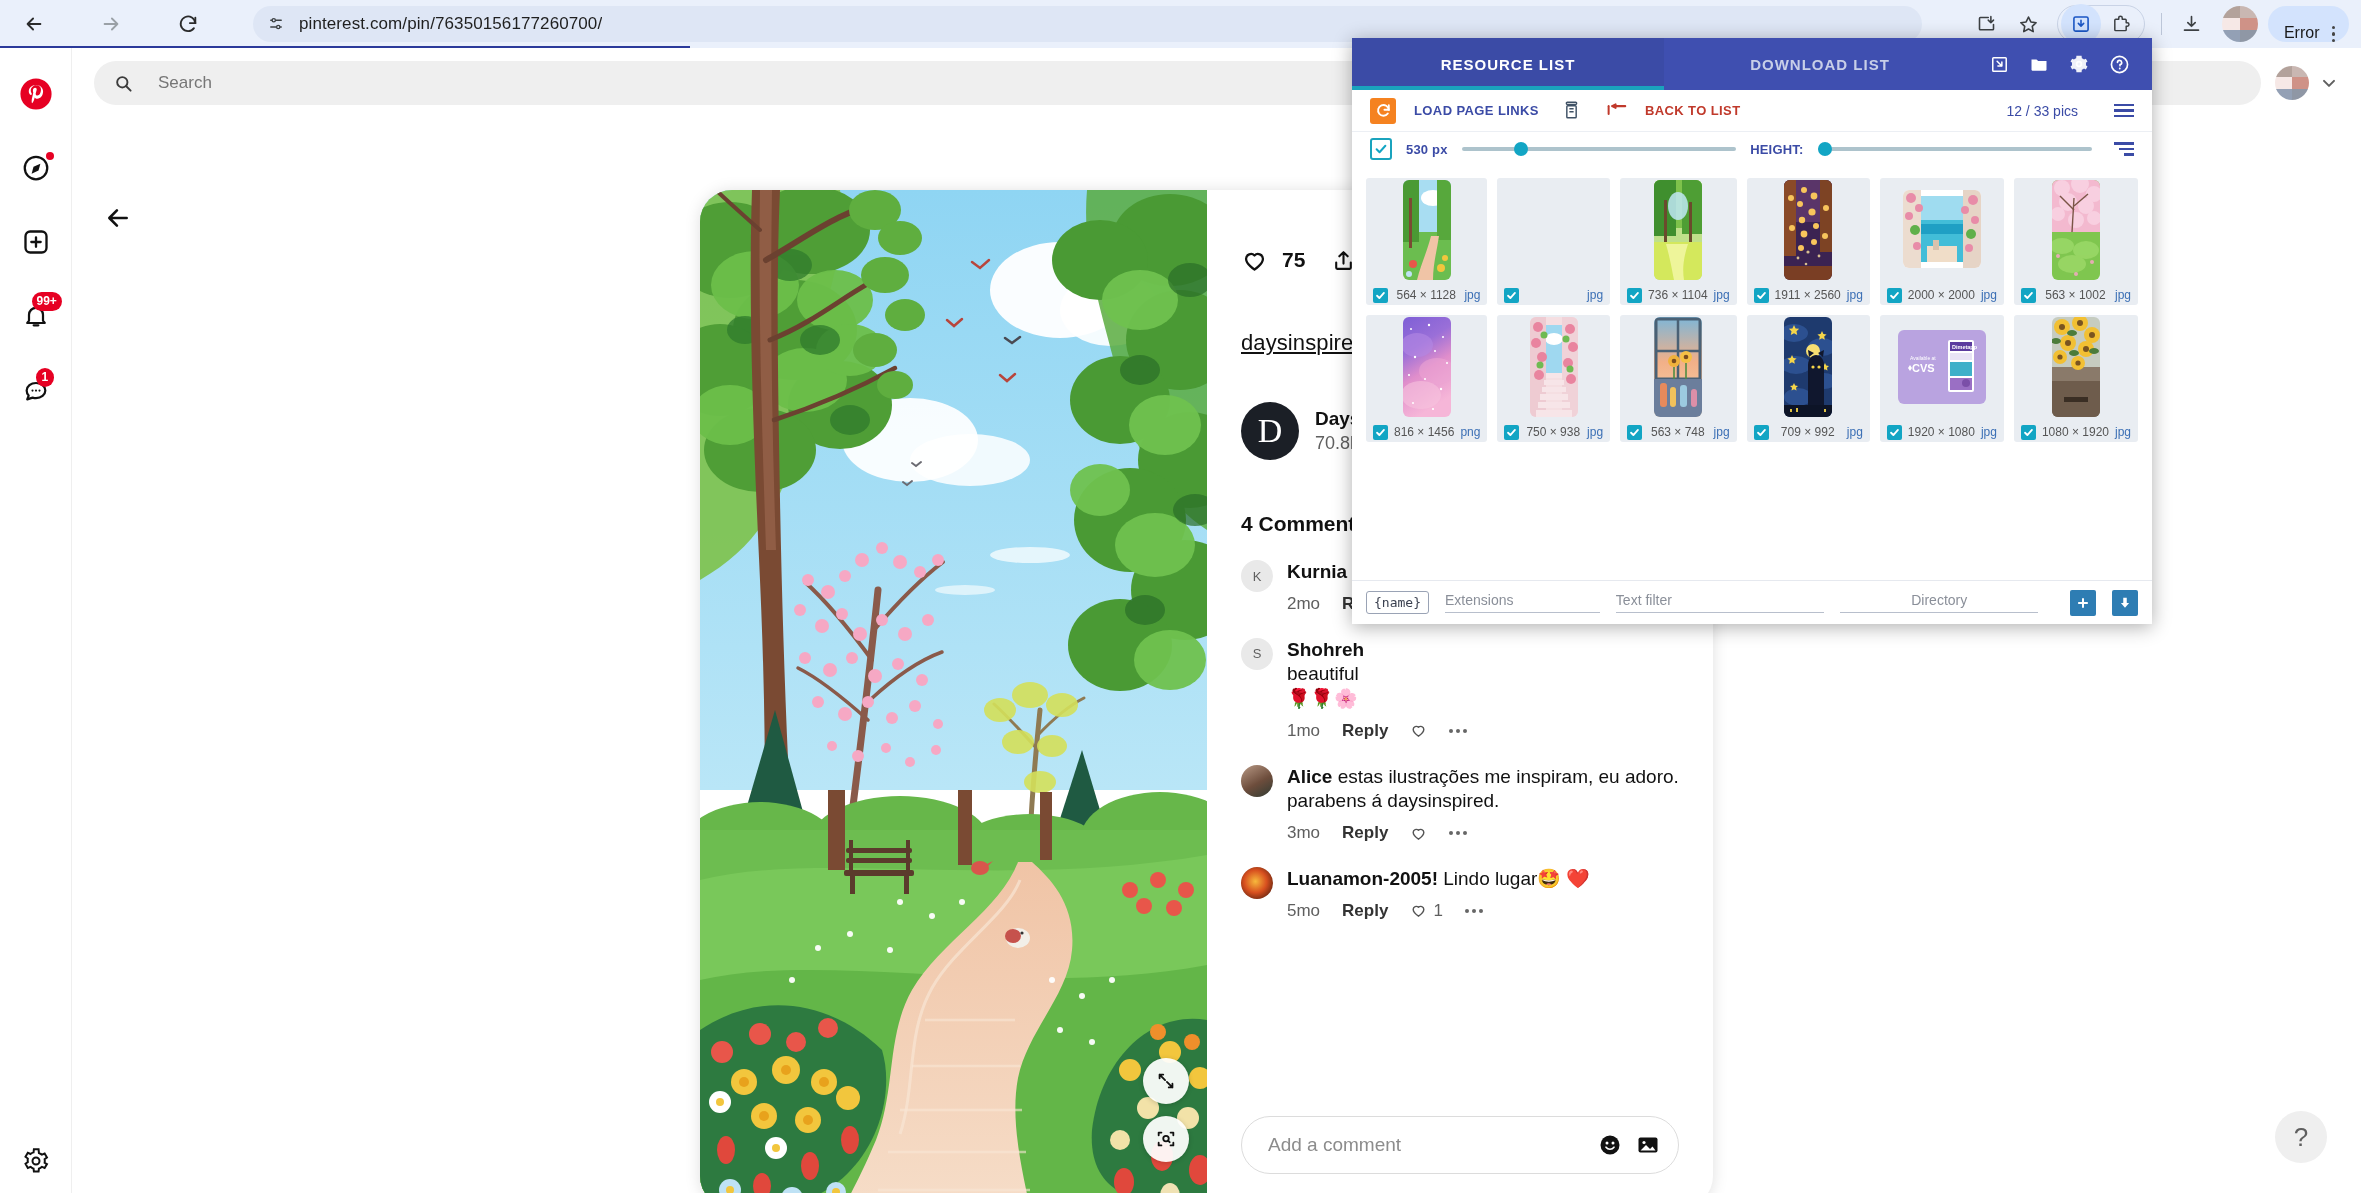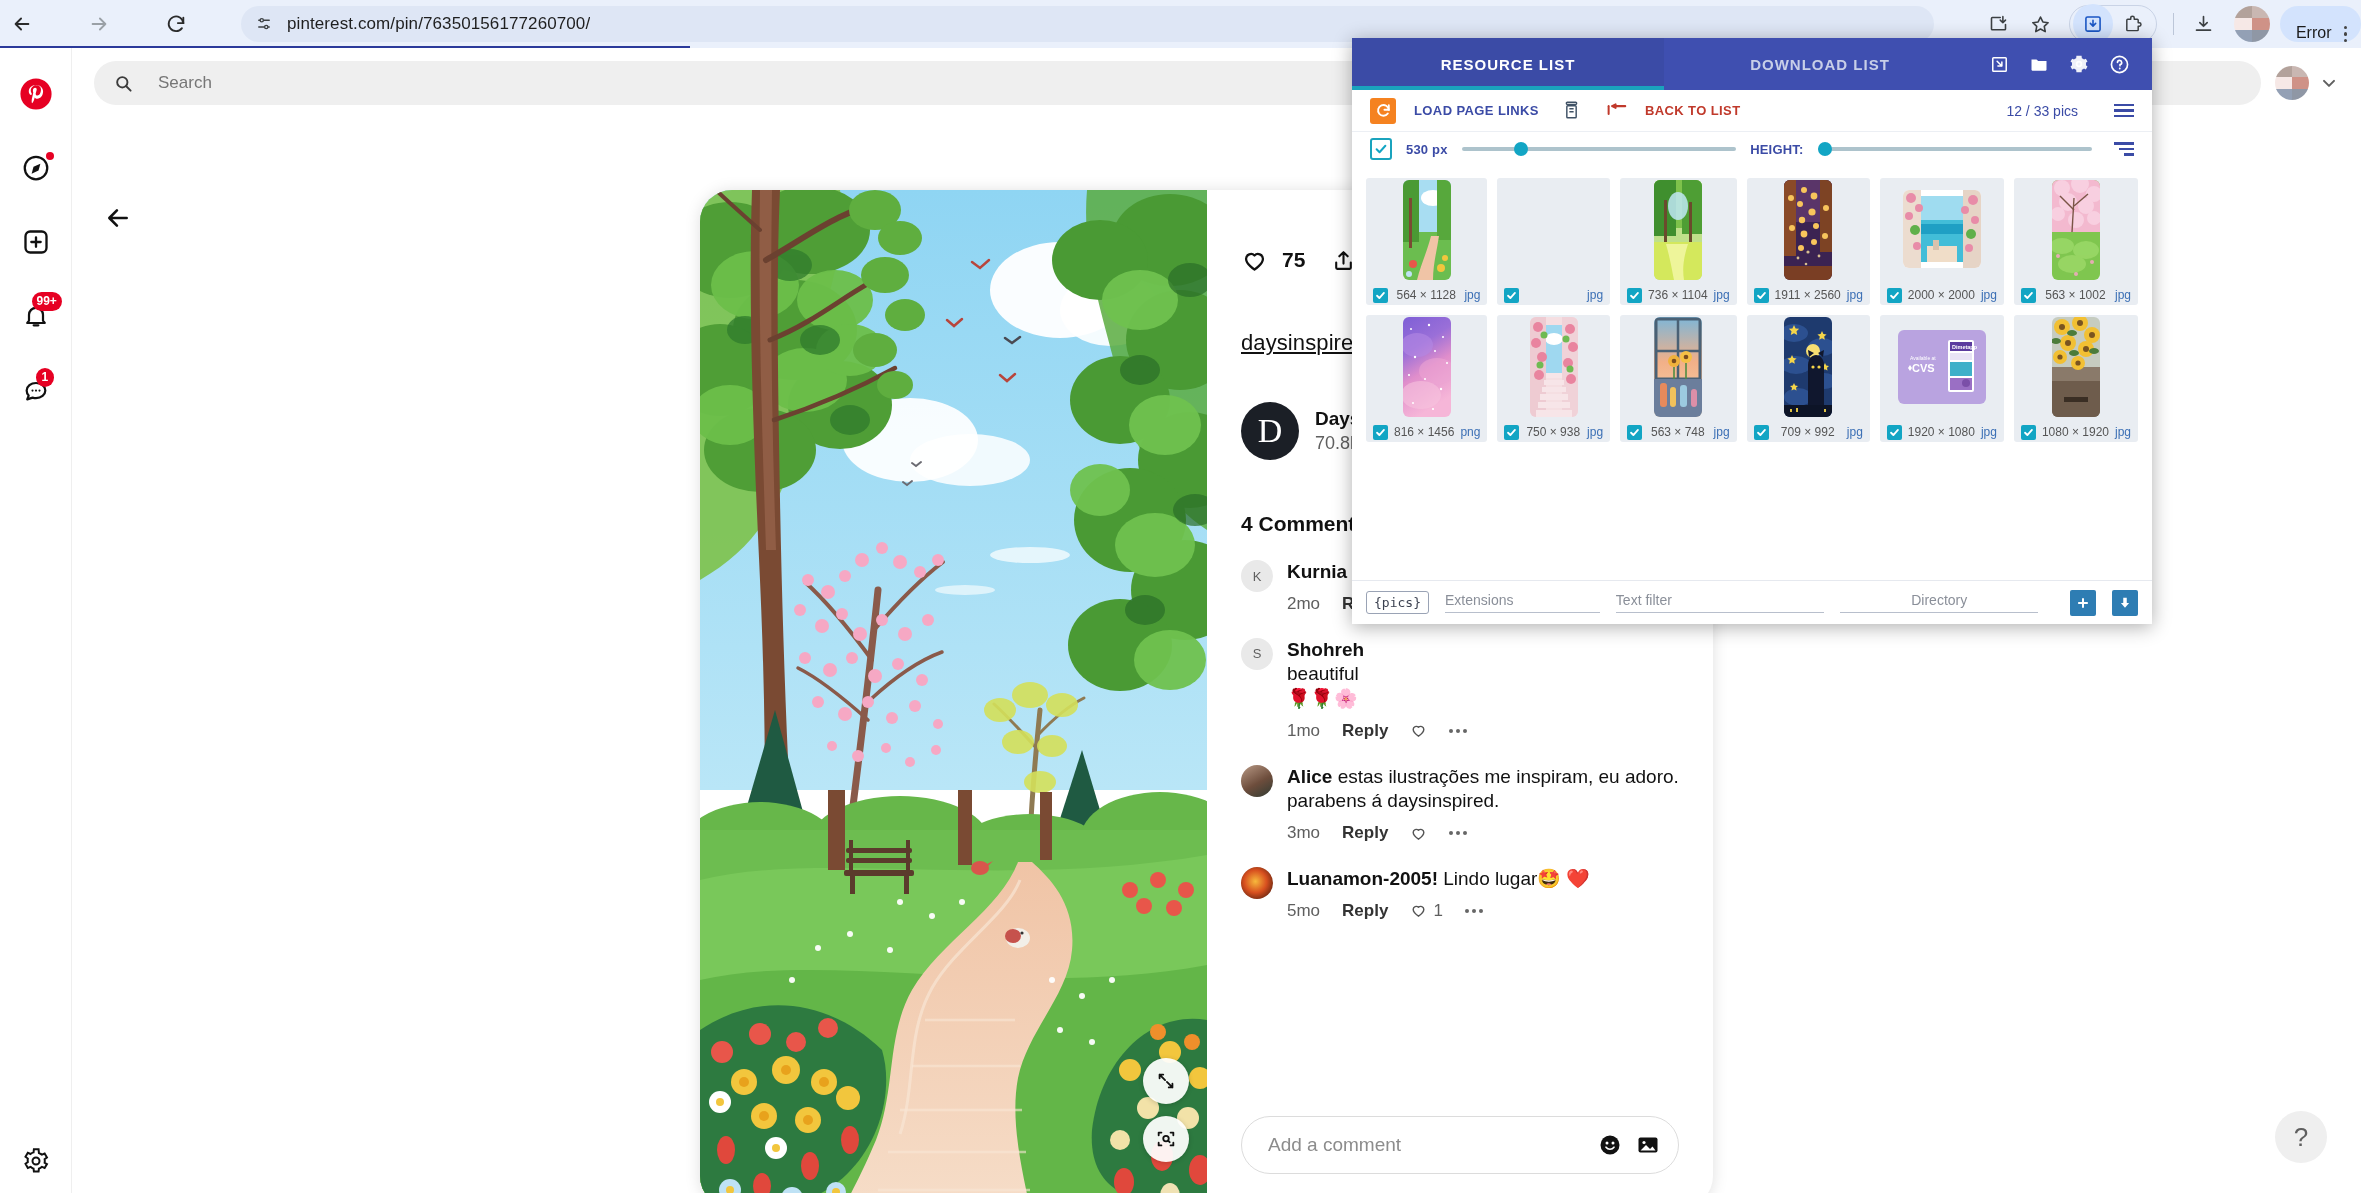--- a/index.html
+++ b/index.html
@@ -5,21 +5,21 @@
   * { box-sizing: border-box; margin: 0; padding: 0; }
   html, body {
     width: 2361px; height: 1193px;
     font-family: "Liberation Sans", sans-serif;
     background: #ffffff; overflow: hidden;
   }
 
   
   .browser-chrome {
     position: absolute; top: 0; left: 0; width: 2361px; height: 48px;
-    background: #eaf0fb; display: flex; align-items: center; padding: 0 0; gap: 33px;
+    background: #eaf0fb; display: flex; align-items: center; padding: 0 12px; gap: 33px;
   }
   .nav-btn {
     width: 44px; height: 44px; display: flex; align-items: center; justify-content: center;
     border-radius: 50%; flex: none;
   }
   .nav-btn svg { display: block; }
   .omnibox {
     flex: 1; height: 36px; background: #dee6f5; border-radius: 18px;
     display: flex; align-items: center; padding: 0 14px; margin-left: 10px; margin-right: 12px;
     min-width: 0;
@@ -1326,21 +1326,21 @@
               <path d="M4.5 12.5 9.5 17.5 19.5 6.5"></path>
             </svg>
           </span>
         <span class="thumb-dims">1080 × 1920</span>
         <span class="thumb-ext">jpg</span>
       </div>
     </div>
   </div>
 
   <div class="ext-bottombar">
-    <span class="name-chip">{pics}</span>
+    <span class="name-chip">{name}</span>
     <span class="field ext">Extensions</span>
     <span class="field txt">Text filter</span>
     <span class="field dir">Directory</span>
     <span style="flex:1"></span>
     <span class="blue-btn">
       <svg width="14" height="14" viewBox="0 0 24 24" fill="none" stroke="#fff" stroke-width="3.4" stroke-linecap="round">
           <path d="M12 5v14M5 12h14"></path>
         </svg>
     </span>
     <span class="blue-btn">

